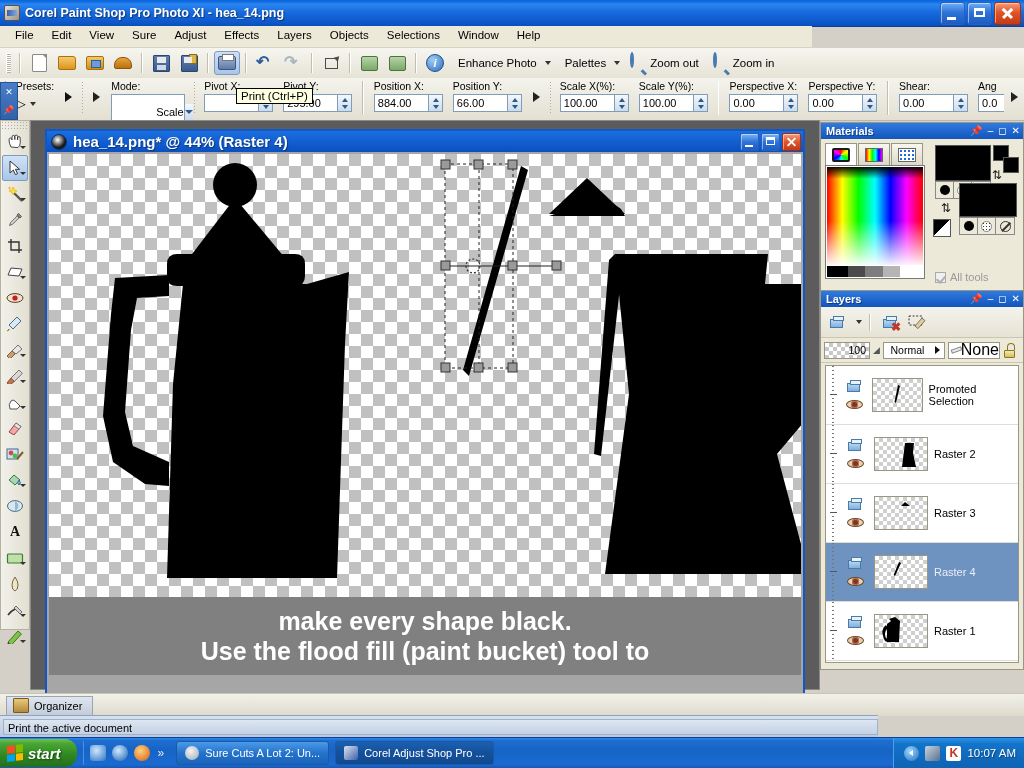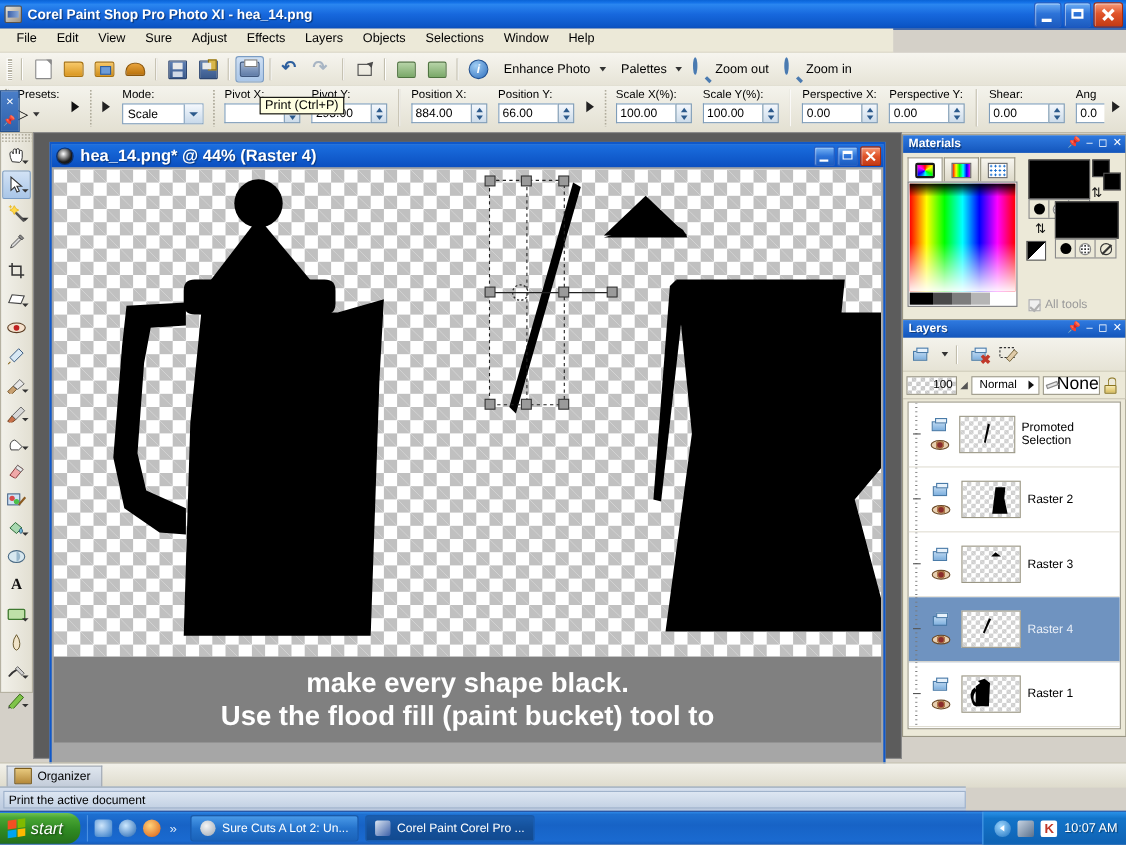--- a/index.html
+++ b/index.html
@@ -134,21 +134,21 @@
     width:15px;border:1px solid #7f9db9;background:linear-gradient(180deg,#f4f8fd,#cddcea);
     display:flex;flex-direction:column;box-sizing:border-box;
   }
   .spin .arrows span{flex:1;position:relative;}
   .spin .arrows span:after{
     content:"";position:absolute;left:4px;top:3px;width:0;height:0;
     border-left:3.5px solid transparent;border-right:3.5px solid transparent;
     border-bottom:4px solid #2c5a8c;
   }
   .spin .arrows span:last-child:after{border-bottom:none;border-top:4px solid #2c5a8c;top:2px;}
-  .combo{display:flex;align-items:center;height:19px;width:74px;border:1px solid #7f9db9;background:#fff;box-sizing:border-box;}
+  .combo{display:flex;align-items:center;height:36px;width:74px;border:1px solid #7f9db9;background:#fff;box-sizing:border-box;padding-left:40px;}
   .combo .val{flex:1;padding-left:4px;font-size:11px;}
   .combo .btn{width:16px;height:17px;background:linear-gradient(180deg,#f4f8fd,#c8d9ea);border-left:1px solid #7f9db9;display:flex;align-items:center;justify-content:center;}
   .combo .btn:after{content:"";width:0;height:0;border-left:4px solid transparent;border-right:4px solid transparent;border-top:4px solid #2c5a8c;}
   .vsep{width:1px;height:34px;margin:3px 5px 0 5px;background:#c2bead;border-right:1px solid #fff;}
   .dotsep{width:5px;height:34px;margin:3px 3px 0 3px;background-image:radial-gradient(#b0ac9c 1px,transparent 1px);background-size:3px 3px;}
   .arrow-right{
     width:0;height:0;border-top:5px solid transparent;border-bottom:5px solid transparent;
     border-left:7px solid #222;margin:14px 6px 0 6px;
   }
   .preset-btn{width:26px;height:20px;margin-top:12px;display:flex;align-items:center;}
@@ -373,21 +373,21 @@
     display:flex;align-items:center;gap:5px;height:28px;padding:0 16px 0 7px;
     background:linear-gradient(180deg,#6fc254 0%,#49a634 16%,#2f8a22 55%,#256f1a 100%);
     border-radius:0 12px 12px 0;margin-right:6px;
   }
   .start .flag{width:16px;height:16px;display:grid;grid-template-columns:1fr 1fr;grid-template-rows:1fr 1fr;gap:1px;transform:skewY(-8deg);}
   .start .flag i{display:block;}
   .start .flag i:nth-child(1){background:#f25022;}
   .start .flag i:nth-child(2){background:#7fba00;}
   .start .flag i:nth-child(3){background:#00a4ef;}
   .start .flag i:nth-child(4){background:#ffb900;}
-  .start .txt{color:#fff;font-size:15px;font-weight:normal;font-style:italic;text-shadow:1px 1px 2px rgba(0,0,0,.5);}
+  .start .txt{color:#fff;font-size:15px;font-weight:bold;font-style:italic;text-shadow:1px 1px 2px rgba(0,0,0,.5);}
   .qlaunch{display:flex;align-items:center;gap:6px;padding:0 6px;height:24px;border-left:1px solid #4a90e2;}
   .ql{width:16px;height:16px;border-radius:3px;}
   .ql1{background:radial-gradient(circle at 40% 35%,#cfe6fb,#2a74c4);}
   .ql2{background:radial-gradient(circle at 40% 35%,#cde9ff,#1b5fae);border-radius:50%;}
   .ql3{background:radial-gradient(circle at 40% 35%,#ffd27a,#d85a12);border-radius:50%;}
   .chev{color:#dce9f8;font-size:12px;margin-left:2px;}
   .task{
     display:flex;align-items:center;gap:6px;height:22px;padding:0 8px;margin-left:6px;
     background:linear-gradient(180deg,#4a9ae8,#2573cc 50%,#1a63ba);
     border:1px solid #1a5aa8;border-radius:3px;color:#fff;font-size:11px;
@@ -1056,21 +1056,21 @@
       <span class="ql ql2"></span>
       <span class="ql ql3"></span>
       <span class="chev">»</span>
     </div>
     <div class="task">
       <span class="tk-ic scal"></span>
       <span>Sure Cuts A Lot 2: Un...</span>
     </div>
     <div class="task active">
       <span class="tk-ic psp"></span>
-      <span>Corel Paint Corel Pro ...</span>
+      <span>Corel Adjust Shop Pro ...</span>
     </div>
     <div class="tray">
       <span class="ti ti-arrow"></span>
       <span class="ti ti-net"></span>
       <span class="ti ti-kav">K</span>
       <span class="clock">10:07 AM</span>
     </div>
   </div>
 
 </div>

